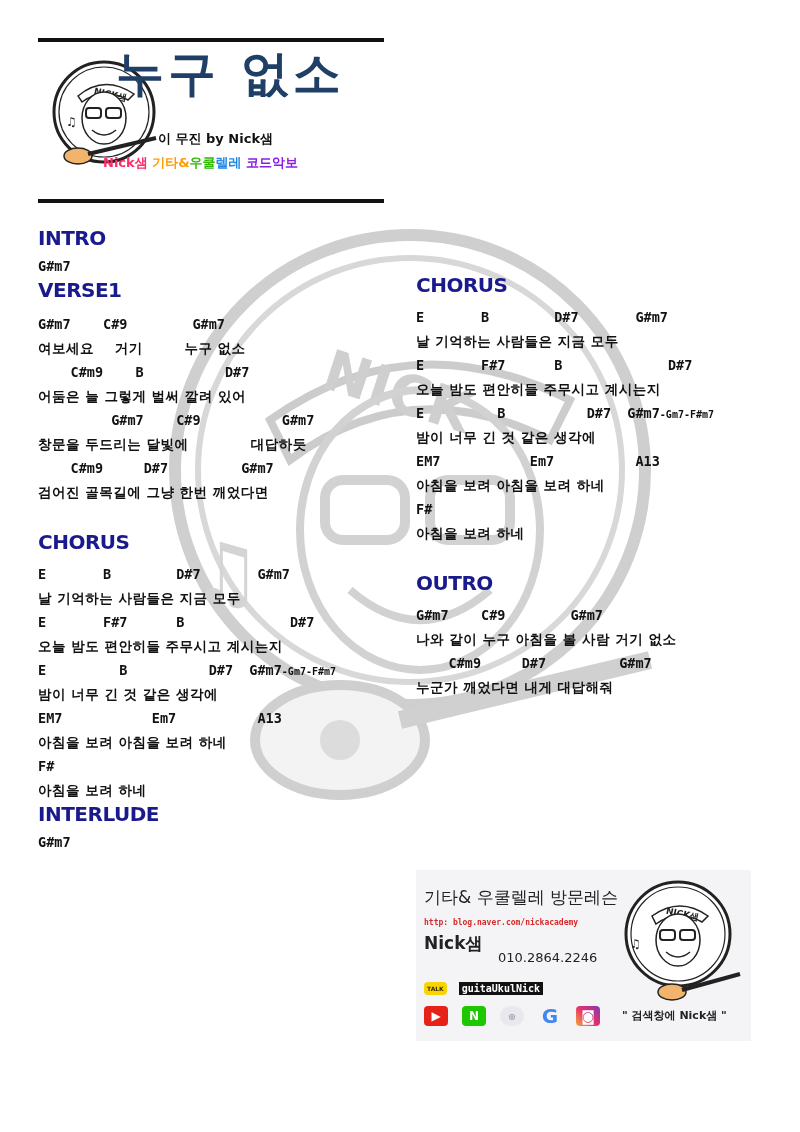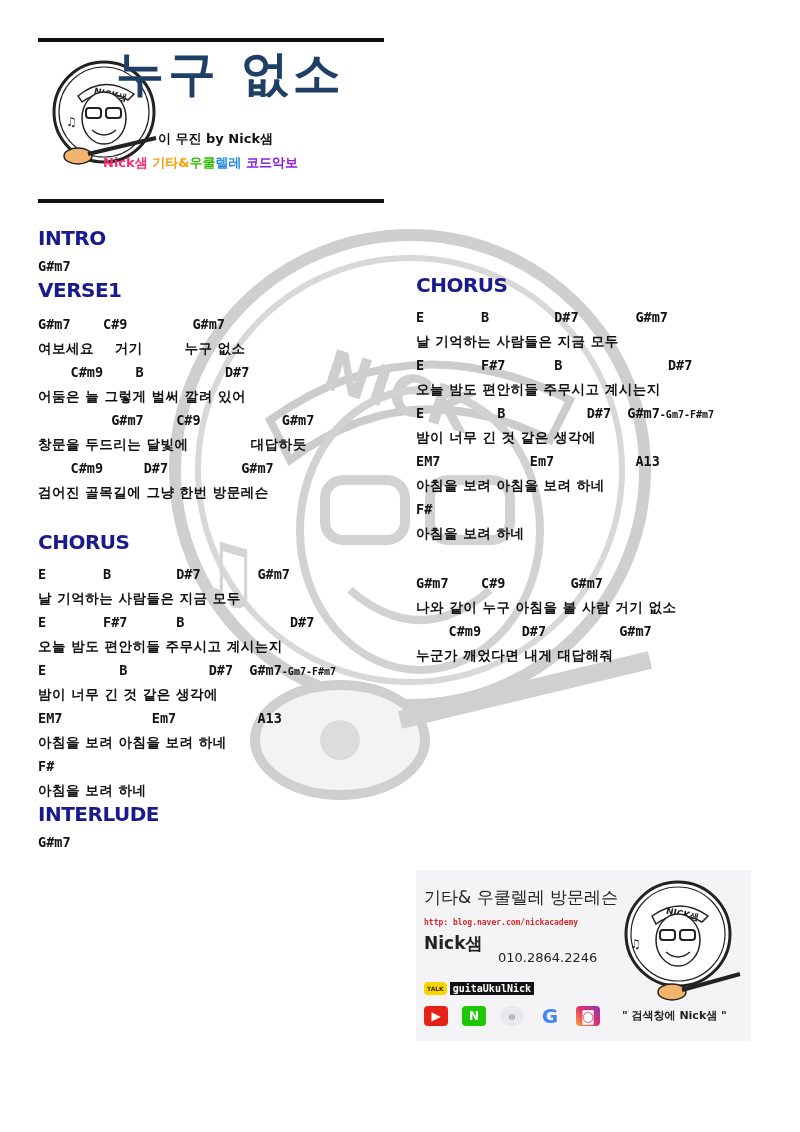--- a/index.html
+++ b/index.html
@@ -18,21 +18,21 @@
                    font-family:"DejaVu Sans", sans-serif; letter-spacing:-0.5px; }
   .line { font-size:13.5px; font-weight:bold; height:24px; line-height:24px; white-space:pre;
           font-family:"DejaVu Sans Mono", monospace; position:relative; }
   .lyric { font-family:"DejaVu Sans", sans-serif; letter-spacing:0.5px; }
   .small { font-size:10px; }
   .card { position:absolute; left:416px; top:870px; width:335px; height:171px; background:#f4f4f6; }
   .card .t1 { position:absolute; left:8px; top:16px; font-size:17px; color:#222; }
   .card .url { position:absolute; left:8px; top:36px; font-size:8px; color:#d62a2a; font-weight:bold; font-family:"DejaVu Sans Mono", monospace;margin-top:12px; }
   .card .name { position:absolute; left:8px; top:62px; font-size:17px; color:#222; font-weight:bold; }
   .card .phone { position:absolute; left:82px; top:80px; font-size:13px; color:#222; }
-  .card .talk { position:absolute; left:8px; top:112px; display:flex; align-items:center; gap:3px; }
+  .card .talk { position:absolute; left:8px; top:112px; display:flex; align-items:center; gap:12px; }
   .card .talkbadge { background:#f7d600; color:#3a2a00; font-size:6px; font-weight:bold; border-radius:4px; padding:3px 3px; }
   .card .talkid { background:#111; color:#fff; font-size:10px; font-weight:bold; padding:1px 3px; font-family:"DejaVu Sans Mono", monospace; }
   .card .icons { position:absolute; left:8px; top:136px; display:flex; gap:14px; align-items:center; }
   .ic { width:24px; height:20px; border-radius:4px; display:flex; align-items:center; justify-content:center;
         color:#fff; font-size:12px; font-weight:bold; }
   .card .search { position:absolute; left:206px; top:138px; font-size:11px; color:#222; font-weight:bold; }
   .card .clogo { position:absolute; left:200px; top:6px; width:130px; height:130px; }
 </style>
 </head>
 <body>
@@ -84,21 +84,21 @@
 
   <div style="">
     <div class="section-title" style="margin-bottom:6px;">VERSE1</div>
     <div class="line">G#m7    C#9        G#m7</div>
     <div class="line lyric">여보세요    거기        누구 없소</div>
     <div class="line">    C#m9    B          D#7</div>
     <div class="line lyric">어둠은 늘 그렇게 벌써 깔려 있어</div>
     <div class="line">         G#m7    C#9          G#m7</div>
     <div class="line lyric">창문을 두드리는 달빛에            대답하듯</div>
     <div class="line">    C#m9     D#7         G#m7</div>
-    <div class="line lyric">검어진 골목길에 그냥 한번 방문레슨</div>
+    <div class="line lyric">검어진 골목길에 그냥 한번 깨었다면</div>
   </div>
 
   <div style="margin-top:26px;">
     <div class="section-title" style="margin-bottom:4px;">CHORUS</div>
     <div class="line">E       B        D#7       G#m7</div>
     <div class="line lyric">날 기억하는 사람들은 지금 모두</div>
     <div class="line">E       F#7      B             D#7</div>
     <div class="line lyric">오늘 밤도 편안히들 주무시고 계시는지</div>
     <div class="line"><span>E         B          D#7  G#m7</span><span class="small">-Gm7-F#m7</span></div>
     <div class="line lyric">밤이 너무 긴 것 같은 생각에</div>
@@ -123,20 +123,21 @@
     <div class="line lyric">오늘 밤도 편안히들 주무시고 계시는지</div>
     <div class="line"><span>E         B          D#7  G#m7</span><span class="small">-Gm7-F#m7</span></div>
     <div class="line lyric">밤이 너무 긴 것 같은 생각에</div>
     <div class="line">EM7           Em7          A13</div>
     <div class="line lyric">아침을 보려 아침을 보려 하네</div>
     <div class="line">F#</div>
     <div class="line lyric">아침을 보려 하네</div>
   </div>
 
   <div style="margin-top:26px;">
+    <div class="section-title" style="margin-bottom:4px;">OUTRO</div>
     <div class="line">G#m7    C#9        G#m7</div>
     <div class="line lyric">나와 같이 누구 아침을 볼 사람 거기 없소</div>
     <div class="line">    C#m9     D#7         G#m7</div>
     <div class="line lyric">누군가 깨었다면 내게 대답해줘</div>
   </div>
 </div>
 
 <div class="card">
   <div class="t1">기타&amp; 우쿨렐레 방문레슨</div>
   <div class="url">http: blog.naver.com/nickacademy</div>

